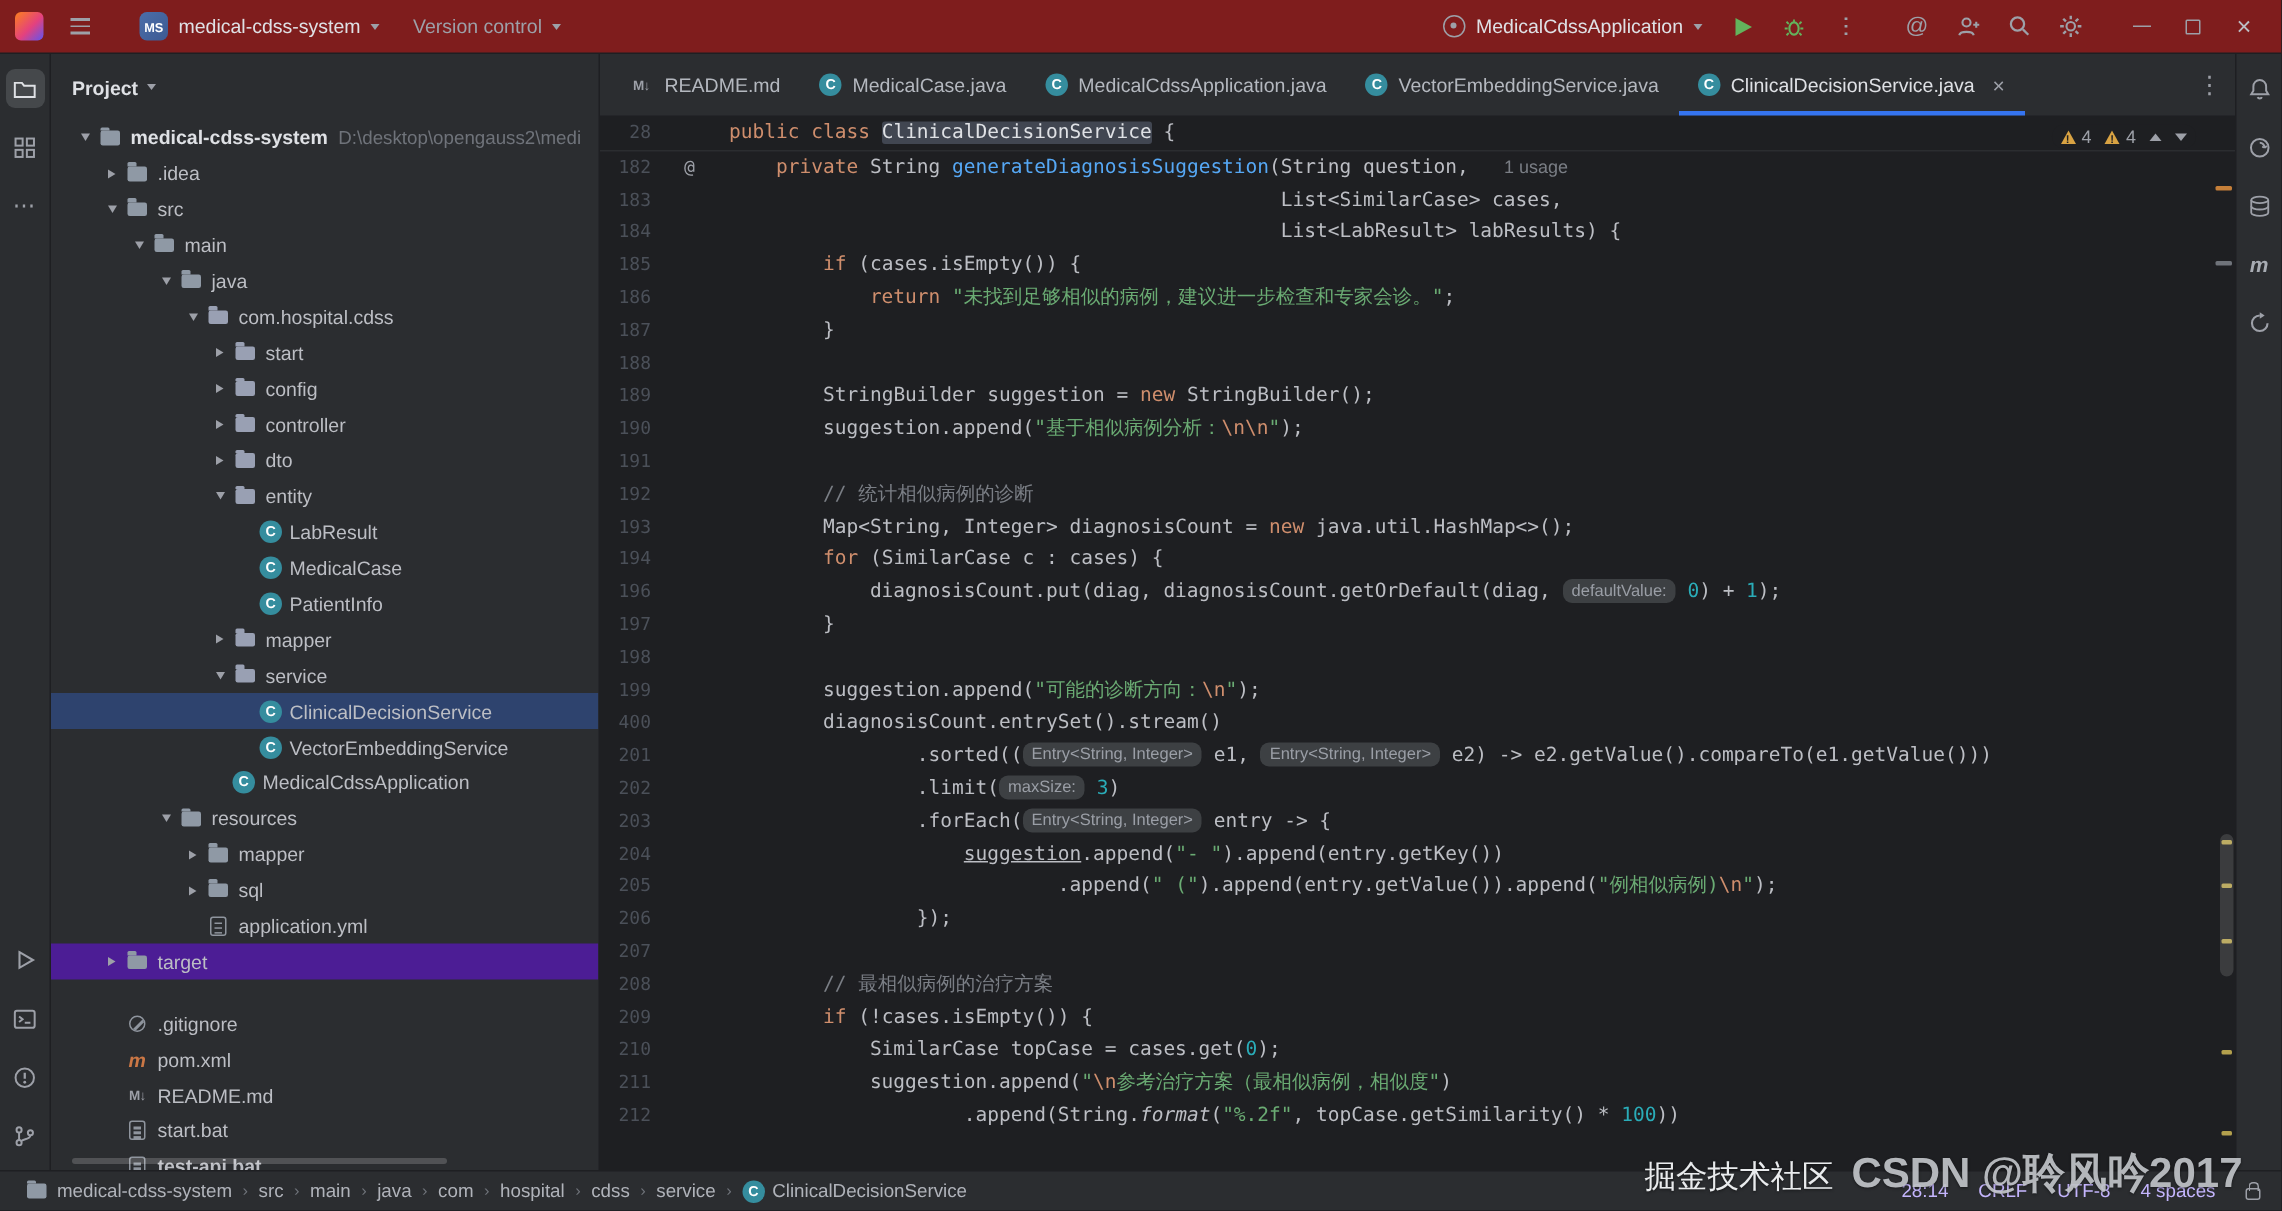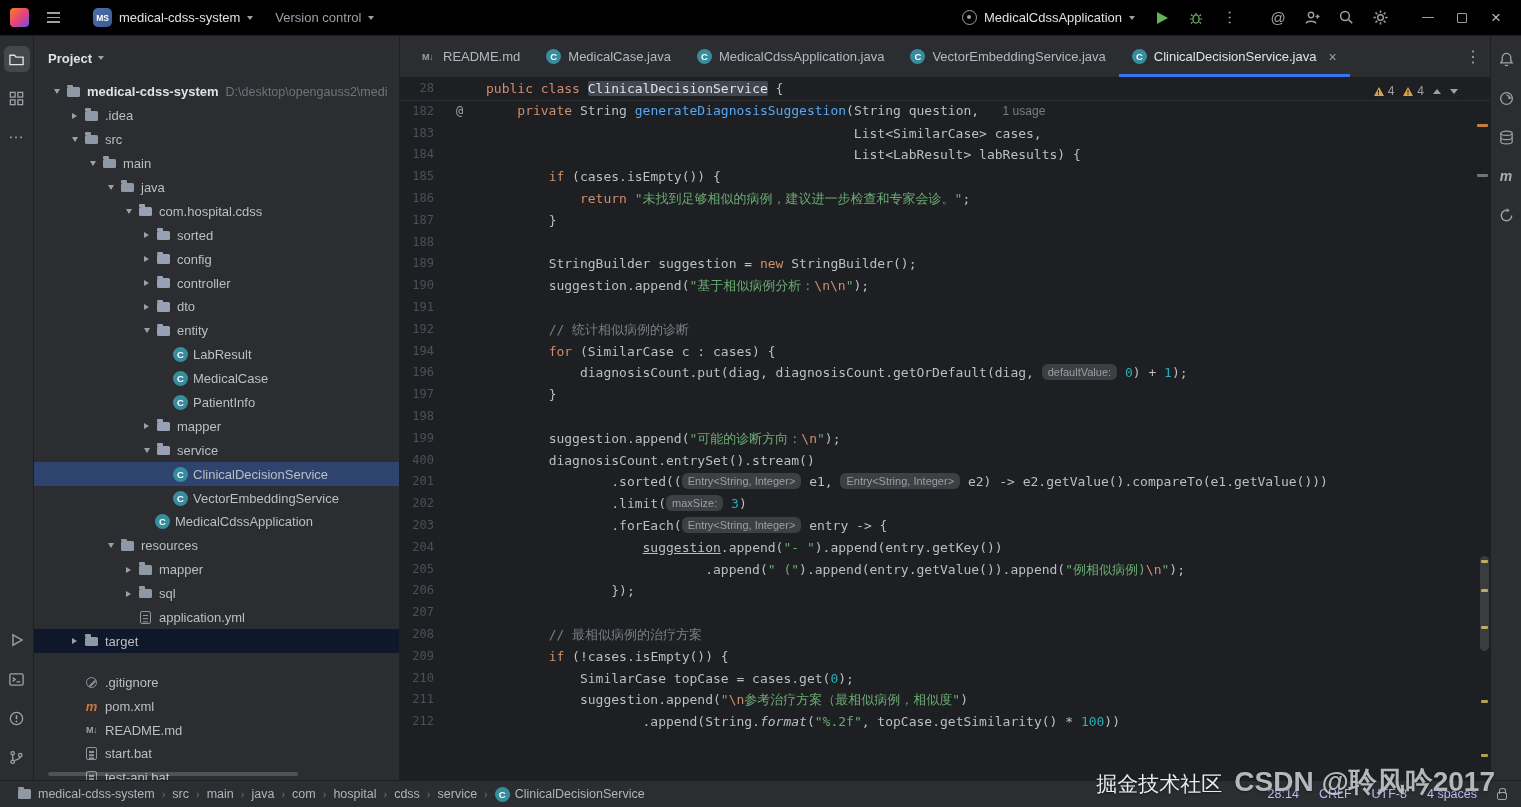--- a/index.html
+++ b/index.html
@@ -1,21 +1,21 @@
 <!DOCTYPE html>
 <html><head>
 <meta charset="utf-8">
 <style>
   *{margin:0;padding:0;box-sizing:border-box}
   html,body{width:1521px;height:807px;overflow:hidden}
   body{background:#1e1f22;font-family:"Liberation Sans",sans-serif;color:#bcbec4;font-size:13px}
   #app{position:relative;width:1521px;height:807px;display:flex;flex-direction:column}
 
   
-  #titlebar{height:36px;flex:none;background:#000000;border-bottom:1px solid #1e1f22;display:flex;align-items:center;padding:0 10px;gap:6px}
+  #titlebar{height:36px;flex:none;background:#7f1d1d;border-bottom:1px solid #1e1f22;display:flex;align-items:center;padding:0 10px;gap:6px}
   .tb-gap{width:10px}
   #ide-logo{width:19px;height:19px;border-radius:4px;background:linear-gradient(135deg,#fc801d,#e4417e 55%,#5f54f0);flex:none}
   .burger{width:20px;height:20px;display:flex;flex-direction:column;justify-content:center;gap:3px;margin-left:8px}
   .burger i{display:block;width:13px;height:1.6px;background:#9da0a8;margin:0 auto}
   .tb-widget{display:flex;align-items:center;gap:7px;padding:4px 8px;border-radius:6px;color:#dfe1e5}
   .tb-widget.muted{color:#9da0a8}
   #proj-badge{width:19px;height:19px;border-radius:5px;background:linear-gradient(135deg,#4b6ea9,#3d5a93);color:#fff;font-size:8.5px;font-weight:700;display:flex;align-items:center;justify-content:center}
   .chev-dn{width:0;height:0;border-left:3.5px solid transparent;border-right:3.5px solid transparent;border-top:4.5px solid #9da0a8}
   .tb-right{margin-left:auto;display:flex;align-items:center;gap:4px}
   .tb-iconbtn{width:30px;height:28px;display:flex;align-items:center;justify-content:center;border-radius:6px;color:#9da0a8}
@@ -36,21 +36,21 @@
   .abtn{width:26px;height:26px;border-radius:6px;display:flex;align-items:center;justify-content:center;color:#9da0a8}
   .abtn.active{background:#45484b;color:#dfe1e5}
   .abar .spacer{flex:1}
 
   
   #project-panel{width:366px;flex:none;background:#2b2d30;border-right:1px solid #1e1f22;display:flex;flex-direction:column;position:relative;overflow:hidden}
   .panel-header{height:44px;flex:none;display:flex;align-items:center;gap:6px;padding:0 14px;color:#dfe1e5;font-weight:700}
   #tree{flex:1;overflow:hidden;white-space:nowrap}
   .trow{height:23.9px;display:flex;align-items:center}
   .trow.selected{background:#2e436e}
-  .trow.row-target{background:#0f172a}
+  .trow.row-target{background:#4c1d95}
   .trow .lbl{margin-left:5px;color:#bcbec4}
   .trow .lbl.bold{font-weight:700;color:#dfe1e5}
   .trow .extra{margin-left:7px;color:#6f737a;font-size:12.5px}
   .chev{width:17px;flex:none;display:flex;align-items:center;justify-content:center}
   .chev.down::before{content:"";width:0;height:0;border-left:3.8px solid transparent;border-right:3.8px solid transparent;border-top:5px solid #9da0a8}
   .chev.right::before{content:"";width:0;height:0;border-top:3.8px solid transparent;border-bottom:3.8px solid transparent;border-left:5px solid #9da0a8}
   .chev.none::before{content:""}
   #proj-hscroll{position:absolute;left:14px;bottom:4px;width:250px;height:4px;border-radius:2px;background:rgba(255,255,255,.18)}
 
   
@@ -296,21 +296,21 @@
             <span class="ic ic-package">
               <i></i>
             </span>
             <span class="lbl">com.hospital.cdss</span>
           </div>
           <div class="trow" style="padding-left: 104px;">
             <span class="chev right"></span>
             <span class="ic ic-package">
               <i></i>
             </span>
-            <span class="lbl">sorted</span>
+            <span class="lbl">start</span>
           </div>
           <div class="trow" style="padding-left: 104px;">
             <span class="chev right"></span>
             <span class="ic ic-package">
               <i></i>
             </span>
             <span class="lbl">config</span>
           </div>
           <div class="trow" style="padding-left: 104px;">
             <span class="chev right"></span>
@@ -429,21 +429,21 @@
             <span class="ic ic-markdown">M↓</span>
             <span class="lbl">README.md</span>
           </div>
           <div class="trow" style="padding-left: 32px;">
             <span class="chev none"></span>
             <span class="ic ic-bat">
               <i></i>
             </span>
             <span class="lbl">start.bat</span>
           </div>
-          <div class="trow" style="padding-left: 32px;">
+          <div class="trow" style="padding-left: 32px; font-weight: bold;">
             <span class="chev none"></span>
             <span class="ic ic-bat">
               <i></i>
             </span>
             <span class="lbl">test-api.bat</span>
           </div>
         </div>
       <div id="proj-hscroll"></div>
     </div>
 
@@ -529,20 +529,25 @@
             </div>
             <div class="cl">
               <span class="ln">191</span>
               <span class="gut"></span>
               <span class="code"></span>
             </div>
             <div class="cl">
               <span class="ln">192</span>
               <span class="gut"></span>
               <span class="code">        <span class="tk-c">// 统计相似病例的诊断</span></span>
+            </div>
+            <div class="cl">
+              <span class="ln">193</span>
+              <span class="gut"></span>
+              <span class="code">        <span class="tk-p">Map&lt;String, Integer&gt; diagnosisCount = </span><span class="tk-k">new </span><span class="tk-p">java.util.HashMap&lt;&gt;();</span></span>
             </div>
             <div class="cl">
               <span class="ln">194</span>
               <span class="gut"></span>
               <span class="code">        <span class="tk-k">for </span><span class="tk-p">(SimilarCase c : cases) {</span></span>
             </div>
             <div class="cl">
               <span class="ln">196</span>
               <span class="gut"></span>
               <span class="code">            <span class="tk-p">diagnosisCount.put(diag, diagnosisCount.getOrDefault(diag, </span><span class="tk-h">defaultValue:</span><span class="tk-p"> </span><span class="tk-n">0</span><span class="tk-p">) + </span><span class="tk-n">1</span><span class="tk-p">);</span></span>

